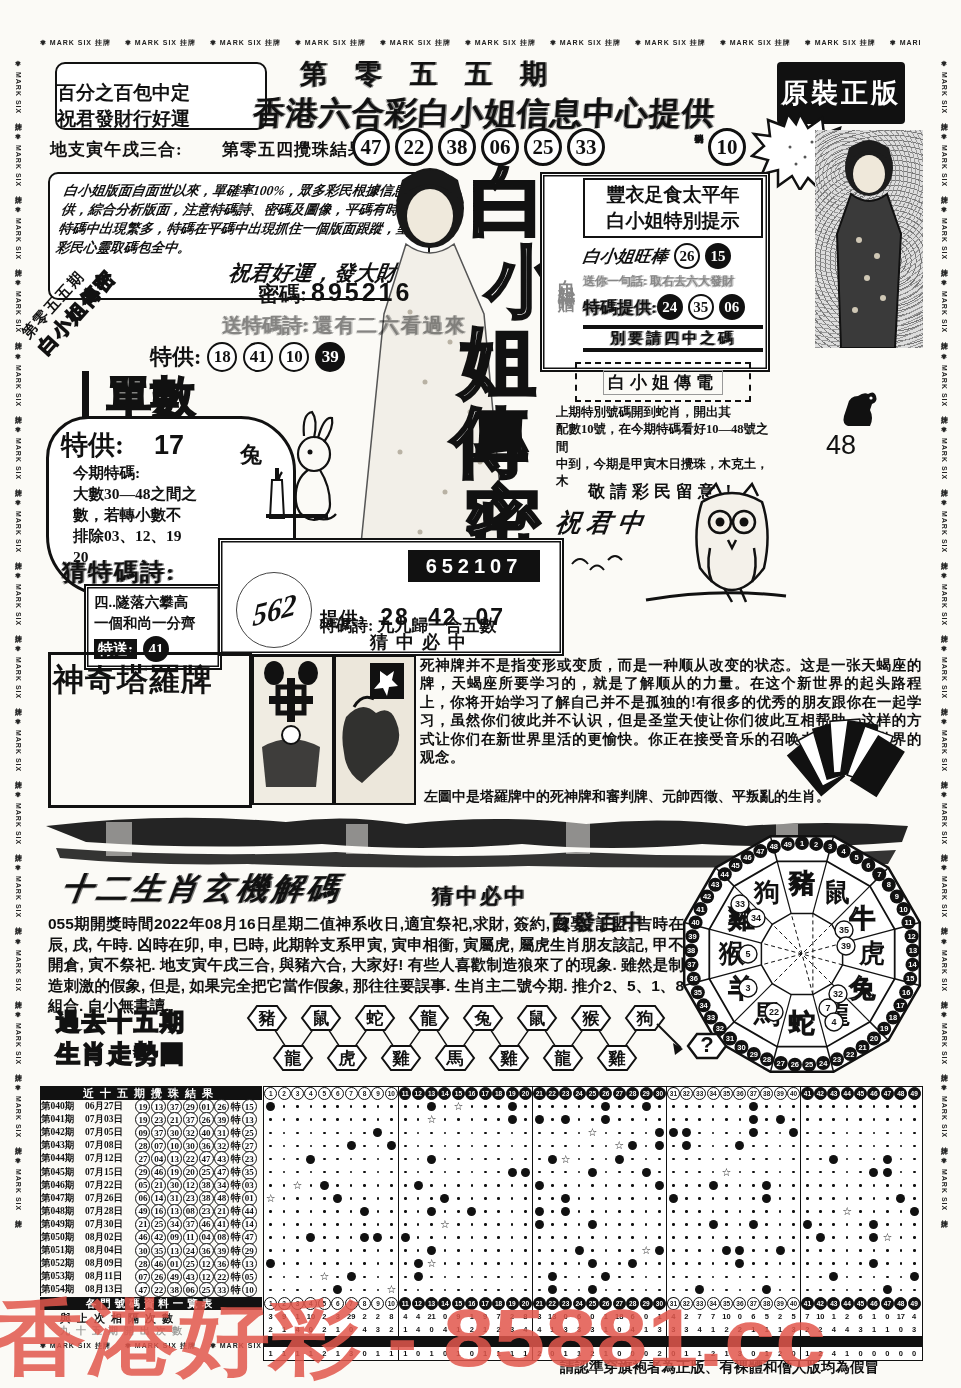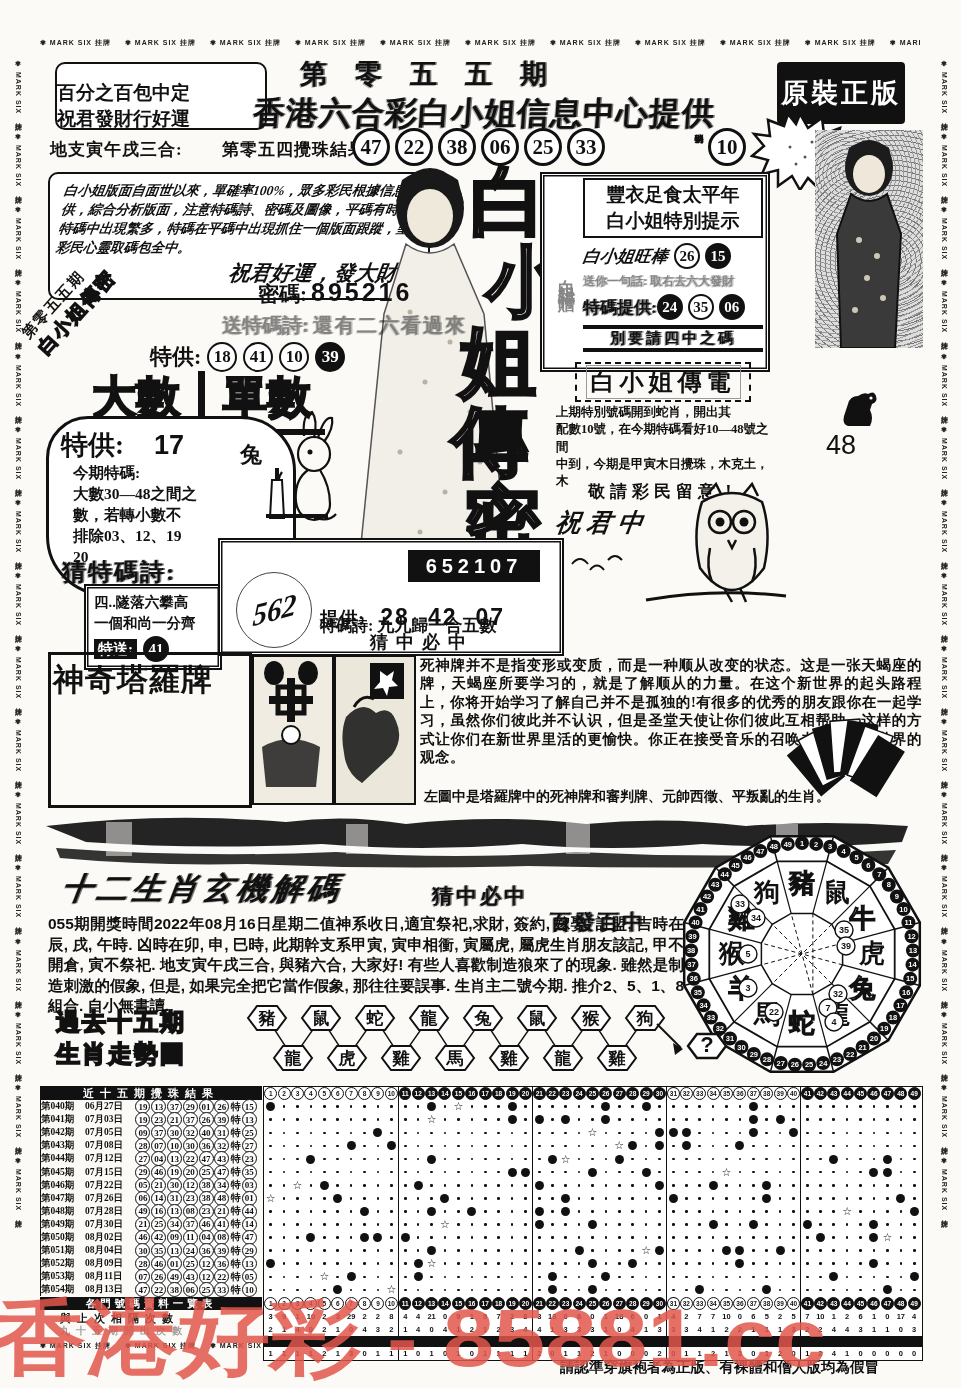--- a/index.html
+++ b/index.html
@@ -228,23 +228,20 @@
         <span class="ball mid filled">39</span>
       </span>
   </div>
 
   <div class="abs" style="left:18px;top:330px;transform:rotate(-48deg);transform-origin:left top;white-space:nowrap;">
     <div class="b" style="font-size:15px;letter-spacing:2px;">第零五五期</div>
     <div class="b outline-thin" style="font-size:19px;letter-spacing:2px;">白小姐傳密</div>
   </div>
 
   <div class="abs" style="left:78px;top:368px;display:flex;align-items:flex-end;">
-    <div style="border-bottom:6px solid #111;padding:0 14px 2px 14px;">
-      <span class="outline b" style="font-size:44px;">大數</span>
-    </div>
     <div style="width:7px;height:64px;background:#111;margin:0 4px;"></div>
     <div style="border-bottom:6px solid #111;padding:0 14px 2px 14px;">
       <span class="outline b" style="font-size:44px;">單數</span>
     </div>
   </div>
 
   <div class="abs cloud" style="left:46px;top:416px;width:250px;height:180px;padding:8px 12px;box-sizing:border-box;">
     <div style="display:flex;align-items:baseline;gap:30px;">
       <span class="b" style="font-size:27px;">特供:</span>
       <span class="b sans" style="font-size:27px;">17</span>
@@ -331,21 +328,21 @@
             <span class="ball sm filled">24</span>
             <span class="ball sm">35</span>
             <span class="ball sm filled">06</span>
           </span>
       </div>
       <div class="b smear" style="border-top:4px solid #111;border-bottom:4px solid #111;margin-top:5px;font-size:15px;text-align:center;letter-spacing:3px;">別要請四中之碼</div>
     </div>
   </div>
 
   <div class="abs" style="left:575px;top:362px;width:172px;height:36px;border:2px dashed #111;display:flex;align-items:center;justify-content:center;">
-    <span class="b" style="font-size:24px;letter-spacing:5px;border:1px solid #999;padding:0 4px;">白小姐傳電</span>
+    <span class="b" style="font-size:17px;letter-spacing:5px;border:1px solid #999;padding:0 4px;">白小姐傳電</span>
   </div>
   <div class="abs" id="telegram-lines" style="left:556px;top:404px;width:218px;font-size:12.5px;font-weight:bold;line-height:1.38;">
       <div>上期特別號碼開到蛇肖，開出其</div>
       <div>配數10號，在今期特碼看好10—48號之間</div>
       <div>中到，今期是甲寅木日攪珠，木克土，木</div>
     </div>
   <div class="abs b" style="left:588px;top:480px;font-size:17px;letter-spacing:5px;">敬請彩民留意！</div>
   <div class="abs b script" style="left:556px;top:506px;font-size:25px;letter-spacing:6px;">祝君中</div>
 
   <svg class="abs" style="left:838px;top:388px;" width="42" height="42" viewBox="0 0 42 42">

